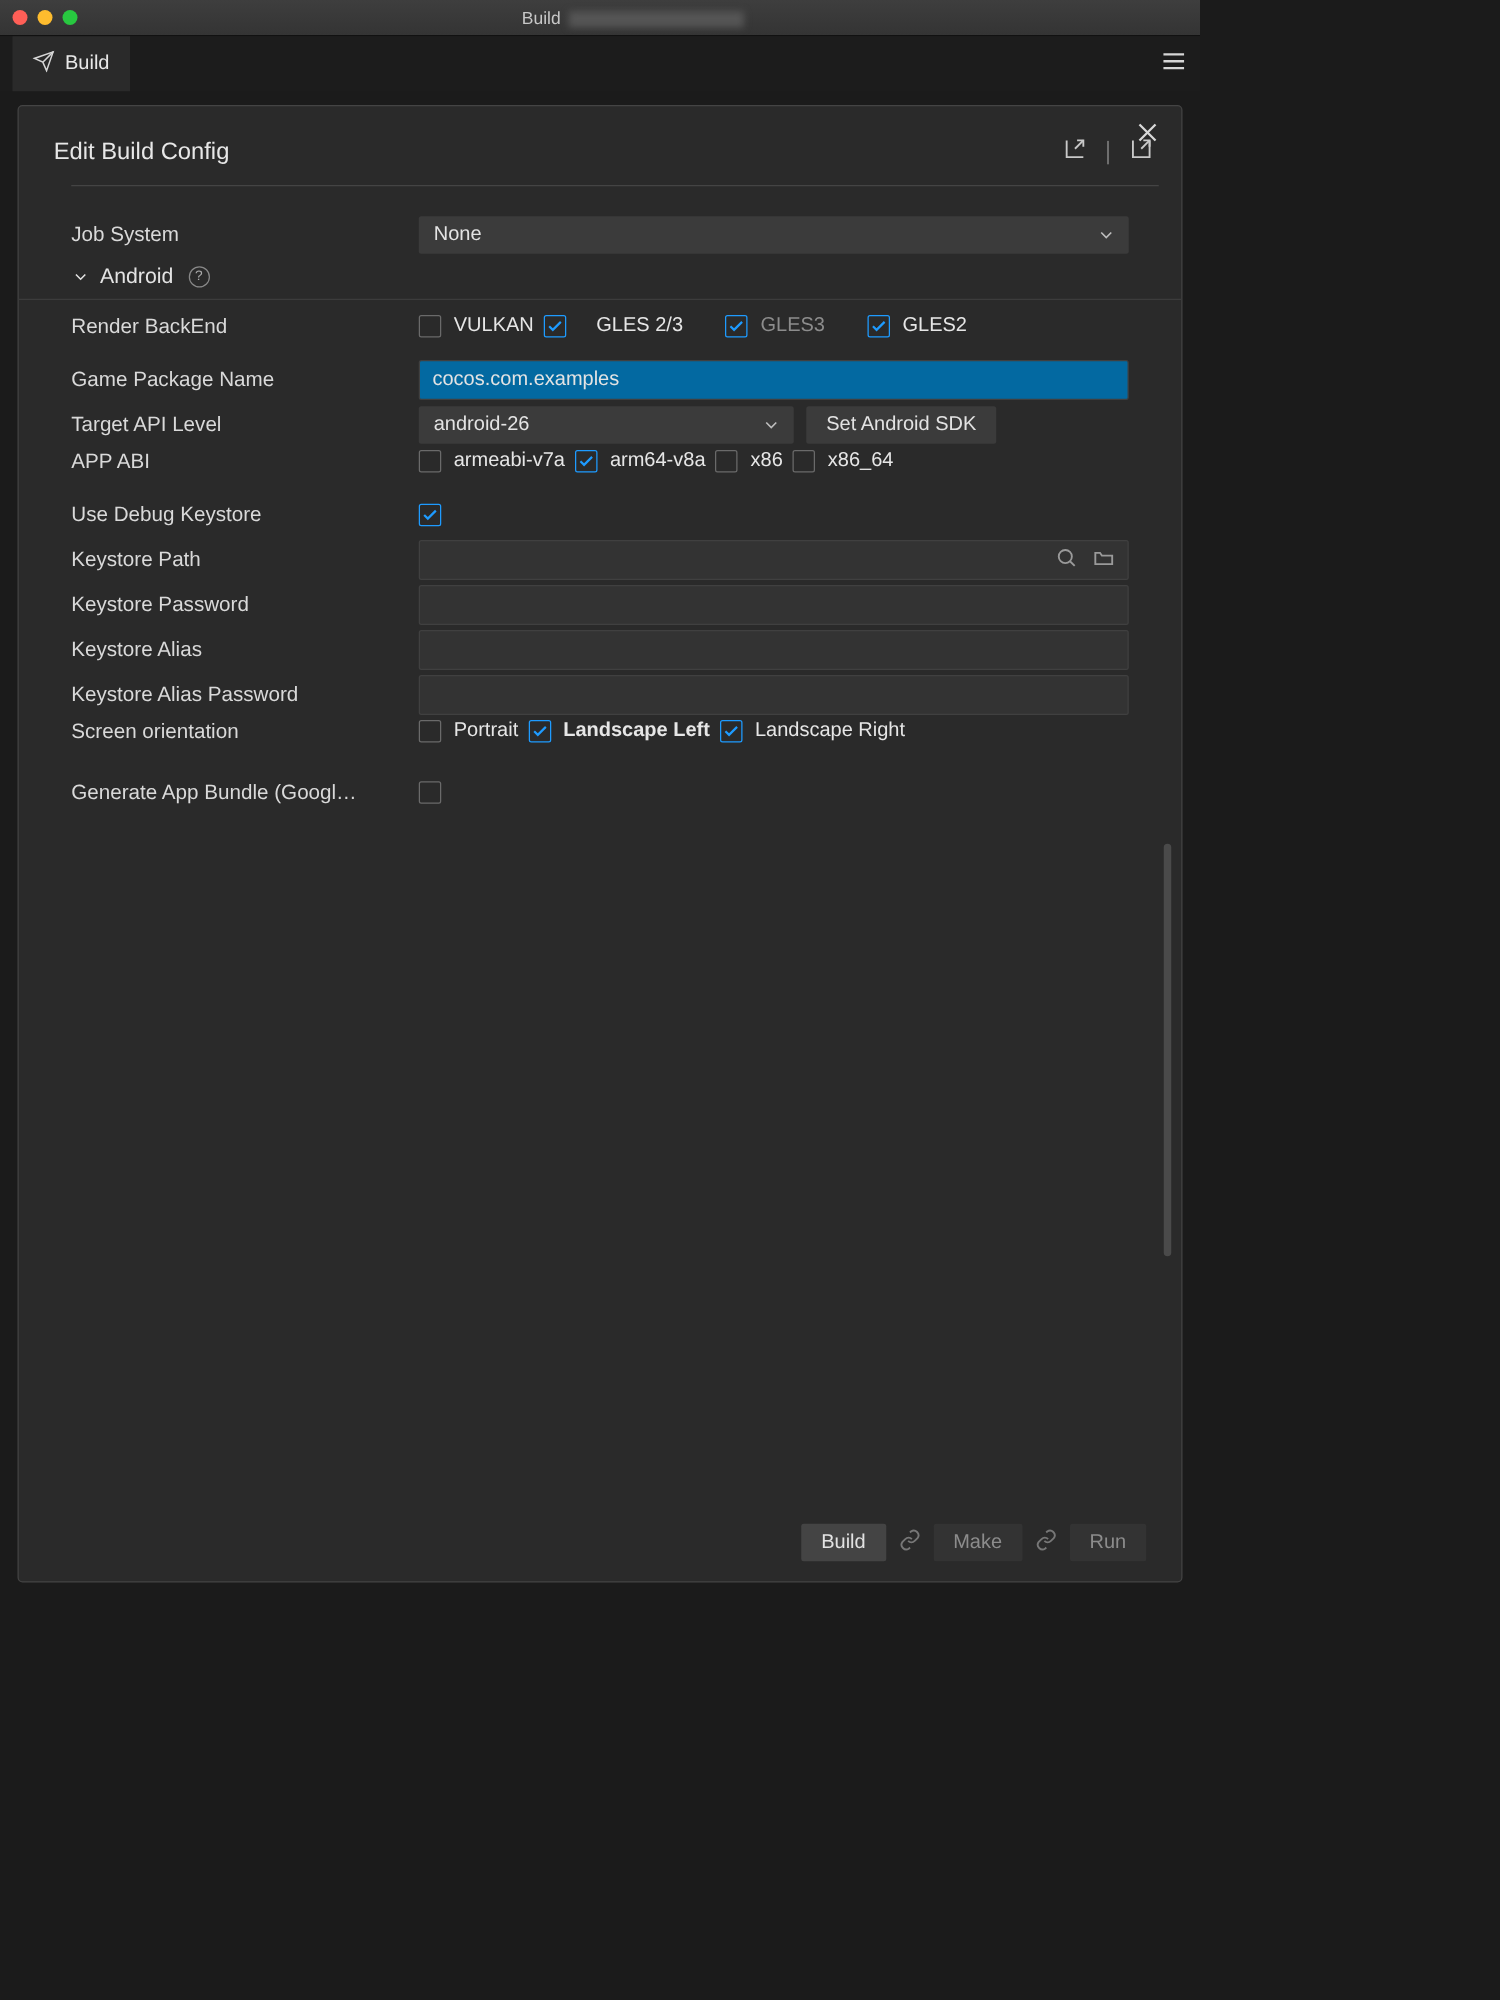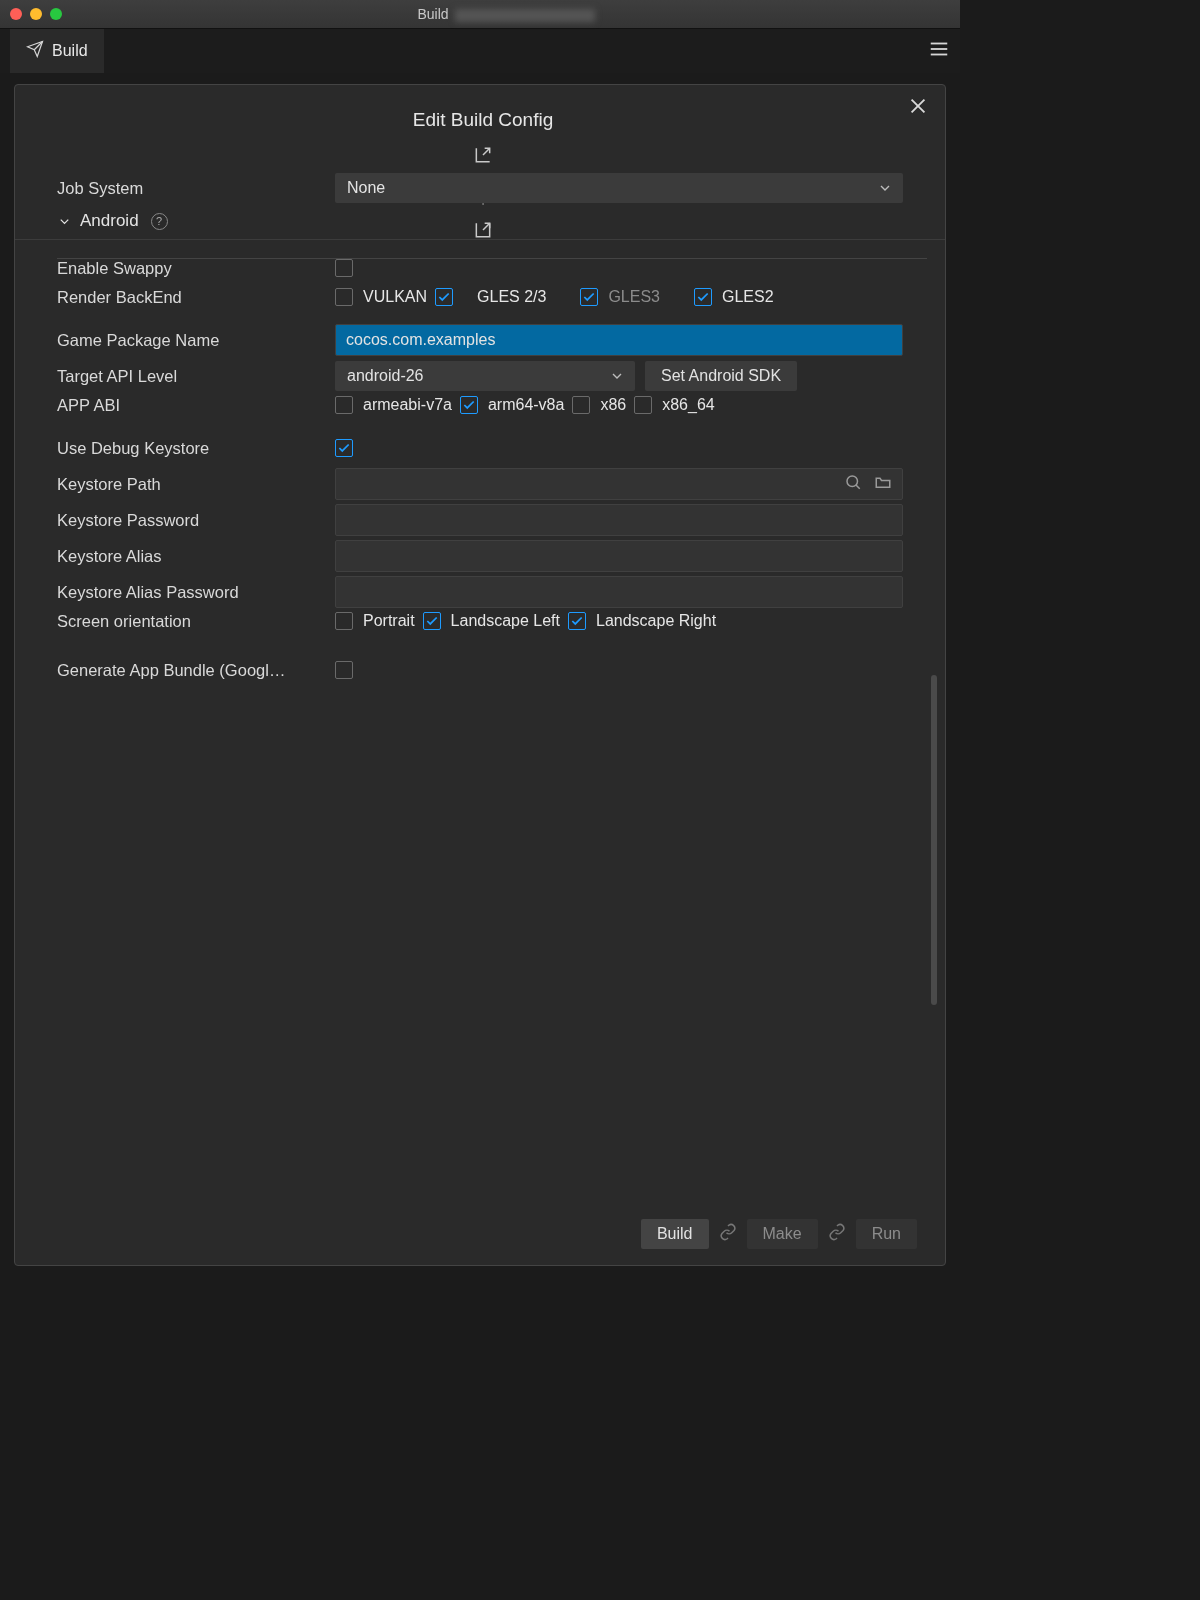--- a/index.html
+++ b/index.html
@@ -18,21 +18,21 @@
   .tab { display:flex; align-items:center; gap:8px; height:44px; padding:0 16px; background:#2a2a2a; border-radius:0;}
   .tab-icon svg{width:18px;height:18px;}
   .tab-label{color:#e8e8e8;font-size:16px;font-weight:500;}
   .ham { margin-left:auto; color:#d5d5d5;}
   .ham svg{width:22px;height:22px;}
 
   
   .panel { position:absolute; left:14px; right:14px; top:84px; bottom:14px; background:#2a2a2a; border:1px solid #444; border-radius:4px; }
   .close-x { position:absolute; top:10px; right:16px; color:#d9d9d9; }
   .close-x svg{width:22px;height:22px;}
-  .panel-header{ display:flex; align-items:center; padding:24px 22px 14px 28px; gap:14px;flex-direction:column;}
+  .panel-header{ display:flex; align-items:center; padding:24px 22px 14px 28px; gap:14px;}
   .panel-title{ color:#e7e7e7; font-size:19px; flex:1;}
   .hicon{color:#c9c9c9;}
   .hicon svg{width:20px;height:20px;}
   .hsep{color:#6e6e6e;font-size:20px;}
   .hr{height:1px;background:#444;margin:0 18px 0 42px;}
 
   .content{ position:absolute; top:80px; bottom:74px; left:0; right:0; padding:6px 0 0 0; overflow:hidden;}
   .scrollbar{ position:absolute; right:8px; top:510px; width:6px; height:330px; background:#4a4a4a; border-radius:3px;}
 
   .row{ display:flex; align-items:center; min-height:36px; padding:2px 42px;}
@@ -150,26 +150,20 @@
     </div>
 
     <div class="section-head">
       <svg viewBox="0 0 24 24" fill="none" stroke="currentColor" stroke-width="2">
           <polyline points="6 9 12 15 18 9"></polyline>
         </svg>
       <span>Android</span>
       <span class="qmark">?</span>
     </div>
 
-    <div class="row">
-      <div class="label">Enable Swappy</div>
-      <div class="ctrl">
-        <span class="cbox"></span>
-      </div>
-    </div>
 
     <div class="row" style="align-items:flex-start;">
       <div class="label">Render BackEnd</div>
       <div class="ctrl col-stack">
         <div style="display:flex;gap:10px;align-items:center;">
           <span class="cbox"></span>
           <span class="optlabel">VULKAN</span>
         </div>
         <div style="display:flex;gap:24px;align-items:center;">
           <span class="cbox checked">
@@ -291,21 +285,21 @@
         </div>
     </div>
 
     <div class="row" style="align-items:flex-start;">
       <div class="label">Screen orientation</div>
       <div class="ctrl col-stack">
         <div style="display:flex;gap:10px;align-items:center;">
             <span class="cbox"></span>
             <span class="optlabel">Portrait</span>
           </div>
-        <div style="display:flex;gap:10px;align-items:center;">
+        <div style="display:flex;gap:10px;align-items:center;font-weight:bold;">
             <span class="cbox checked">
               <svg viewBox="0 0 24 24" stroke="currentColor" stroke-width="3" fill="none">
                 <polyline points="4 12 9 17 20 6"></polyline>
               </svg>
             </span>
             <span class="optlabel">Landscape Left</span>
           </div>
         <div style="display:flex;gap:10px;align-items:center;">
             <span class="cbox checked">
               <svg viewBox="0 0 24 24" stroke="currentColor" stroke-width="3" fill="none">

